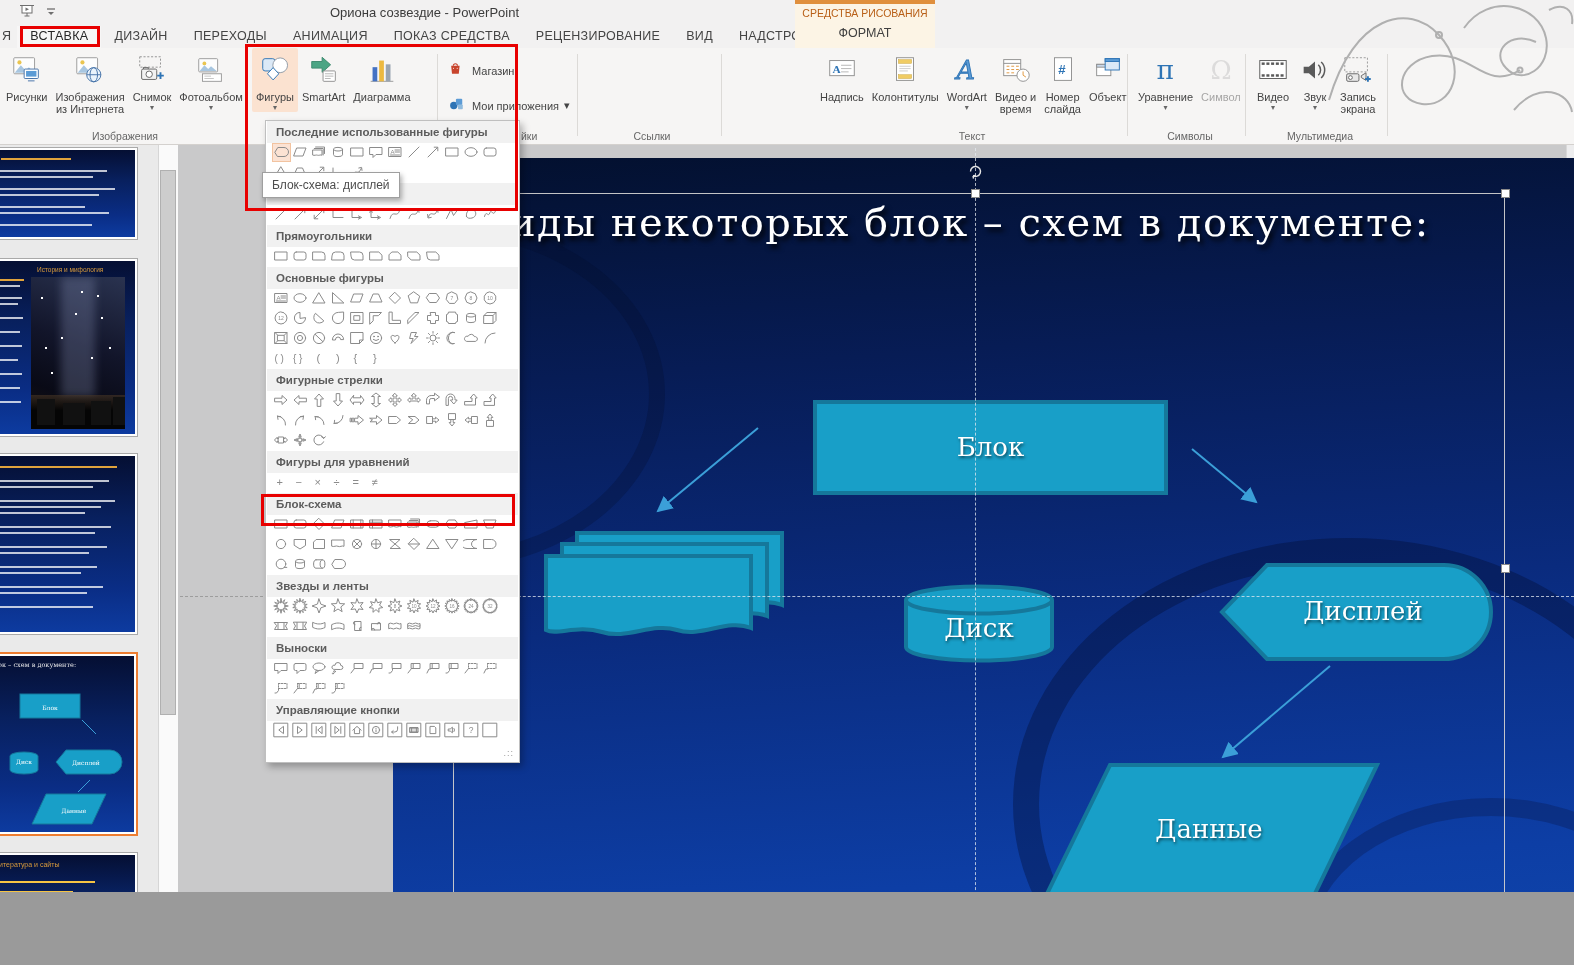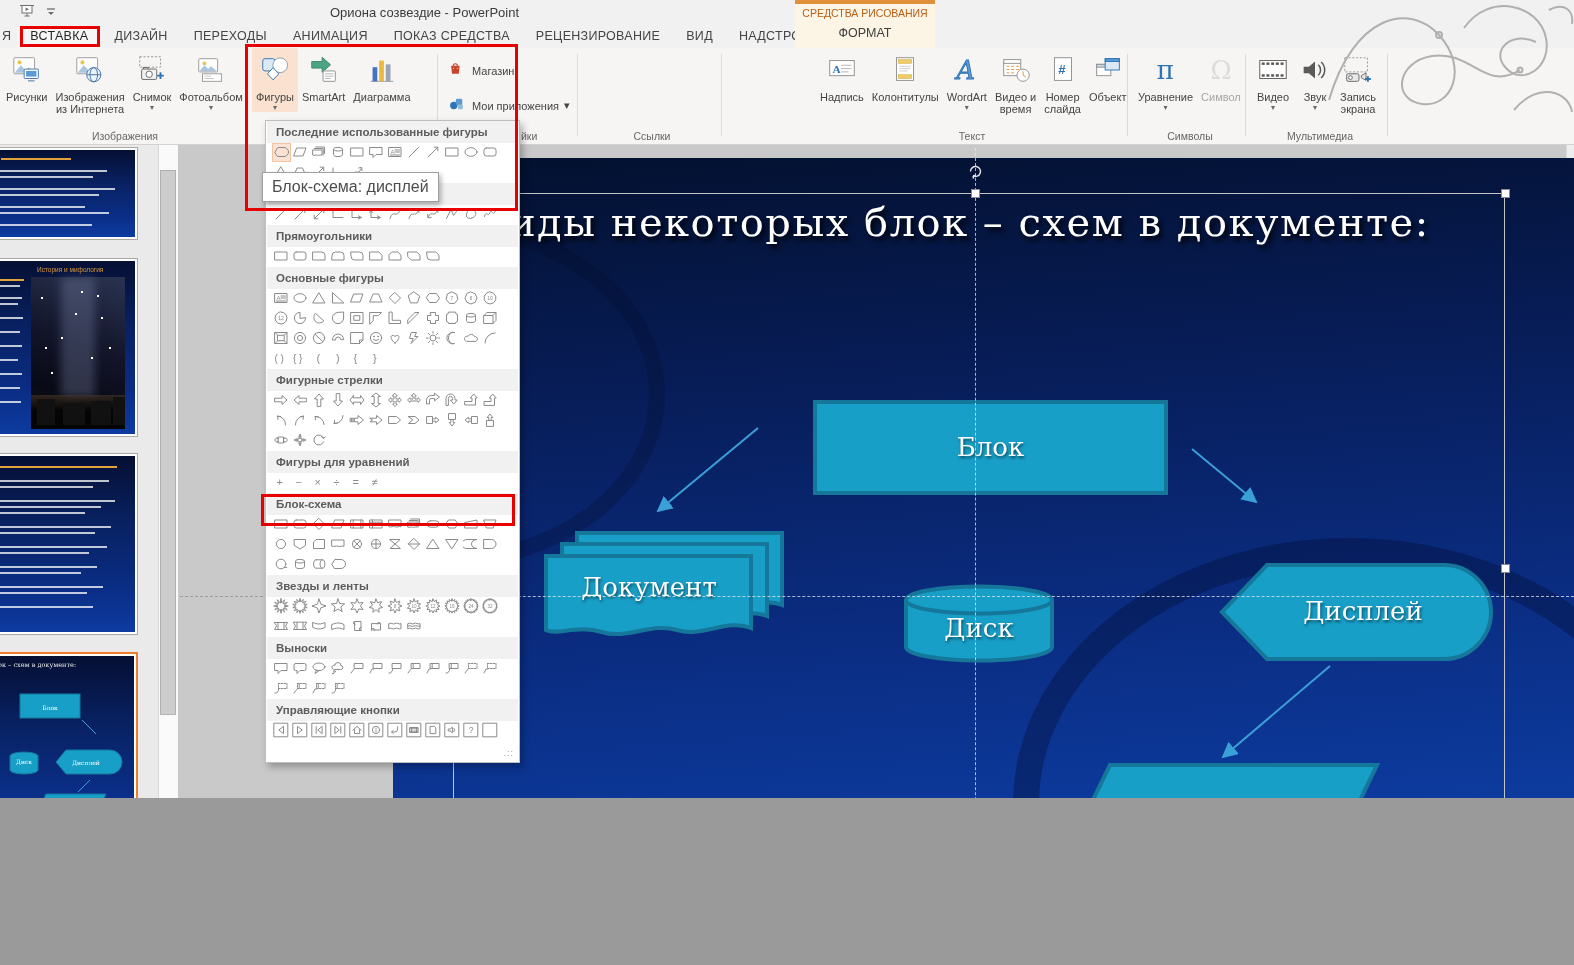--- a/index.html
+++ b/index.html
@@ -1,16 +1,16 @@
 <!DOCTYPE html>
 <html><head>
 <meta charset="utf-8">
 <style>
   html,body{margin:0;padding:0;background:#9a9a9a;}
-  #app{position:relative;width:1574px;height:798px;overflow:hidden;
+  #app{position:relative;width:1574px;height:892px;overflow:hidden;
        font-family:"Liberation Sans",sans-serif;background:#a21caf;-webkit-font-smoothing:antialiased;}
   .abs{position:absolute;}
   
   #titlebar{left:0;top:0;width:1574px;height:25px;background:#f2f1f1;}
   #win-title{left:330px;top:5px;font-size:13px;color:#3c3c3c;white-space:nowrap;}
   #qat{left:18px;top:2px;display:flex;gap:8px;align-items:center;}
   #tabrow{left:0;top:25px;width:1574px;height:23px;background:#f2f1f1;display:flex;align-items:flex-end;}
   .tab{padding:3px 13px 5px 13px;font-size:12.5px;color:#444;letter-spacing:.3px;white-space:nowrap;cursor:default;}
   .tab.frag{padding-left:2px;padding-right:6px;}
   .tab.sel{background:#f7f6f6;color:#262626;}
@@ -63,21 +63,21 @@
   .sec-h{height:22px;line-height:22px;background:#f1f1f1;color:#5c5c5c;font-size:11.5px;font-weight:bold;padding-left:9px;margin:0 1px;}
   .srow{height:20px;padding-left:6px;white-space:nowrap;}
   .cell{display:inline-block;width:17px;height:17px;margin:1px;vertical-align:top;}
   .cell.selc{background:#fbe2d3;outline:1px solid #f2c3a0;}
   .cell svg{width:16px;height:16px;stroke:#8b8b8b;fill:none;stroke-width:1;stroke-linejoin:round;stroke-linecap:round;}
   .gt{fill:#8b8b8b;stroke:none;font-family:"Liberation Sans",sans-serif;}
   #grip{position:absolute;right:5px;bottom:4px;color:#9a9a9a;font-size:9px;letter-spacing:1px;}
   
   .redbox{border:3px solid #e80000;z-index:40;pointer-events:none;box-sizing:border-box;}
   #tooltip{left:262px;top:172px;z-index:45;background:#fff;border:1px solid #9f9f9f;box-shadow:2px 3px 5px rgba(0,0,0,.3);
-     font-size:16px;color:#4d4d4d;padding:5px 9px;white-space:nowrap;}
+     font-size:12px;color:#4d4d4d;padding:5px 9px;white-space:nowrap;}
 </style>
 </head>
 <body>
 
 <div id="app">
 
   <div id="titlebar" class="abs">
     <div id="qat" class="abs">
       <span>
         <svg width="18" height="18" viewBox="0 0 18 18">
@@ -374,21 +374,20 @@
   <div id="sh-block" class="abs fshape"></div>
   <div class="abs flabel" style="left:813px;top:432px;width:355px;">Блок</div>
 
   <svg class="abs fshape" style="left:543px;top:530px;" width="242" height="122" viewBox="0 0 242 122">
     <g class="shsvg" stroke-width="3.5">
       <path d="M34 3 H239 V75 C215 65 190 85 165 77 C140 69 115 87 90 79 C65 71 45 83 34 77 Z"></path>
       <path d="M19 14 H224 V86 C200 76 175 96 150 88 C125 80 100 98 75 90 C50 82 30 94 19 88 Z"></path>
       <path d="M3 26 H208 V98 C184 88 159 108 134 100 C109 92 84 110 59 102 C34 94 14 106 3 100 Z"></path>
     </g>
   </svg>
-  <div class="abs flabel" style="left:543px;top:572px;width:212px;">Документ</div>
 
   <svg class="abs fshape" style="left:903px;top:583px;" width="152" height="82" viewBox="0 0 152 82">
     <g class="shsvg">
       <path d="M3 17 A73 13.5 0 0 1 149 17 V64 A73 13.5 0 0 1 3 64 Z"></path>
       <path d="M3 17 A73 13.5 0 0 0 149 17" fill="none"></path>
     </g>
   </svg>
   <div class="abs flabel" style="left:903px;top:613px;width:152px;">Диск</div>
 
   <svg class="abs fshape" style="left:1218px;top:562px;" width="290" height="100" viewBox="0 0 290 100">

